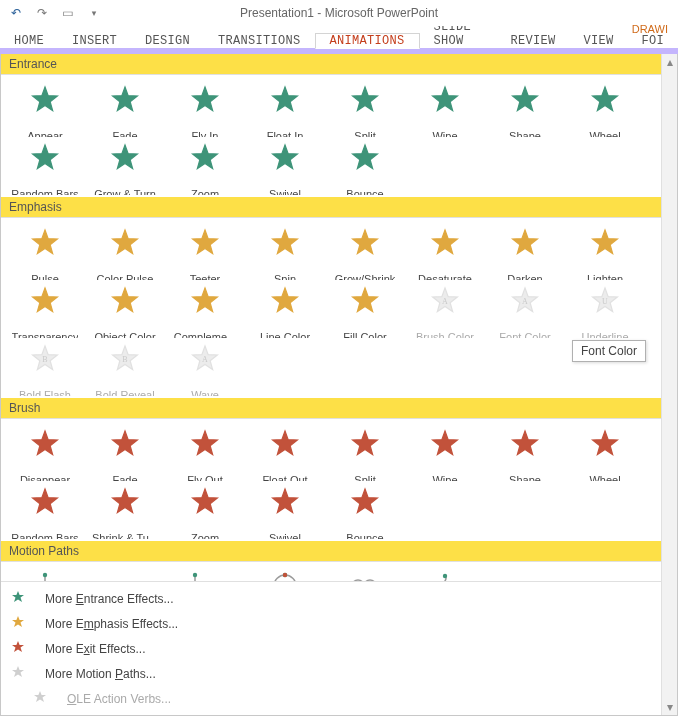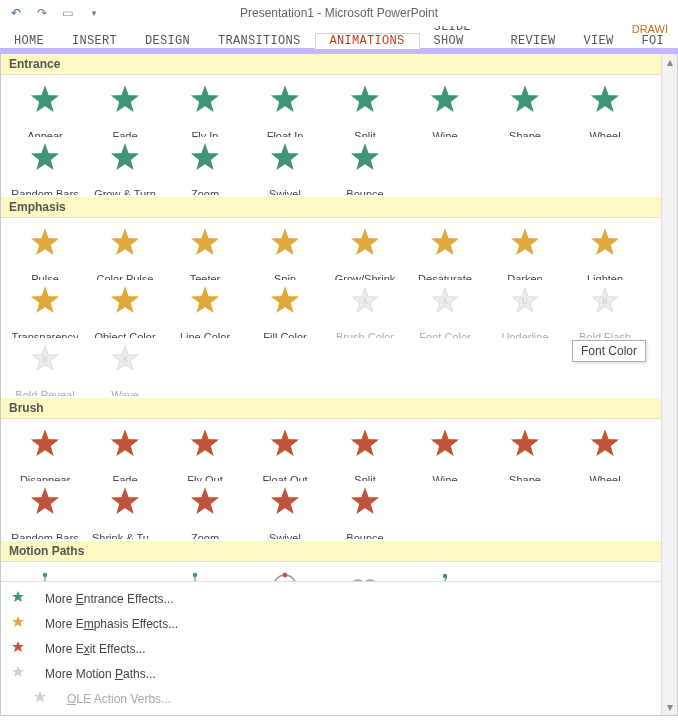--- a/index.html
+++ b/index.html
@@ -95,23 +95,23 @@
     flex-direction: column;
     justify-content: space-between;
   }
   .scroll-btn {
     width: 16px; height: 16px;
     display: flex; align-items: center; justify-content: center;
     color: #888;
     cursor: pointer;
   }
   .group-header {
-    background: #fef9c3;
+    background: #fde047;
     color: #555;
-    font-weight: bold;
+    font-weight: normal;
     font-size: 12px;
     padding: 3px 8px;
     border-bottom: 1px solid #e0e0e0;
   }
   .items-grid {
     display: flex;
     flex-wrap: wrap;
     padding: 4px 4px 2px 4px;
     margin-right: 16px;
   }
@@ -339,20 +339,26 @@
         <div class="anim-item">
           <svg class="star-svg" viewBox="0 0 32 32">
             <polygon points="16.00,4.00 19.17,12.63 28.36,12.98 21.14,18.67 23.64,27.52 16.00,22.40 8.36,27.52 10.86,18.67 3.64,12.98 12.83,12.63" fill="#e0a83f" stroke="#e0a83f" stroke-width="1.2"></polygon>
           </svg>
           <span class="anim-label">Object Color</span>
         </div>
         <div class="anim-item">
           <svg class="star-svg" viewBox="0 0 32 32">
             <polygon points="16.00,4.00 19.17,12.63 28.36,12.98 21.14,18.67 23.64,27.52 16.00,22.40 8.36,27.52 10.86,18.67 3.64,12.98 12.83,12.63" fill="#e0a83f" stroke="#e0a83f" stroke-width="1.2"></polygon>
           </svg>
+          <span class="anim-label">Compleme...</span>
+        </div>
+        <div class="anim-item">
+          <svg class="star-svg" viewBox="0 0 32 32">
+            <polygon points="16.00,4.00 19.17,12.63 28.36,12.98 21.14,18.67 23.64,27.52 16.00,22.40 8.36,27.52 10.86,18.67 3.64,12.98 12.83,12.63" fill="#e0a83f" stroke="#e0a83f" stroke-width="1.2"></polygon>
+          </svg>
           <span class="anim-label">Line Color</span>
         </div>
         <div class="anim-item">
           <svg class="star-svg" viewBox="0 0 32 32">
             <polygon points="16.00,4.00 19.17,12.63 28.36,12.98 21.14,18.67 23.64,27.52 16.00,22.40 8.36,27.52 10.86,18.67 3.64,12.98 12.83,12.63" fill="#e0a83f" stroke="#e0a83f" stroke-width="1.2"></polygon>
           </svg>
           <span class="anim-label">Fill Color</span>
         </div>
         <div class="anim-item disabled">
           <svg class="star-svg" viewBox="0 0 32 32">

